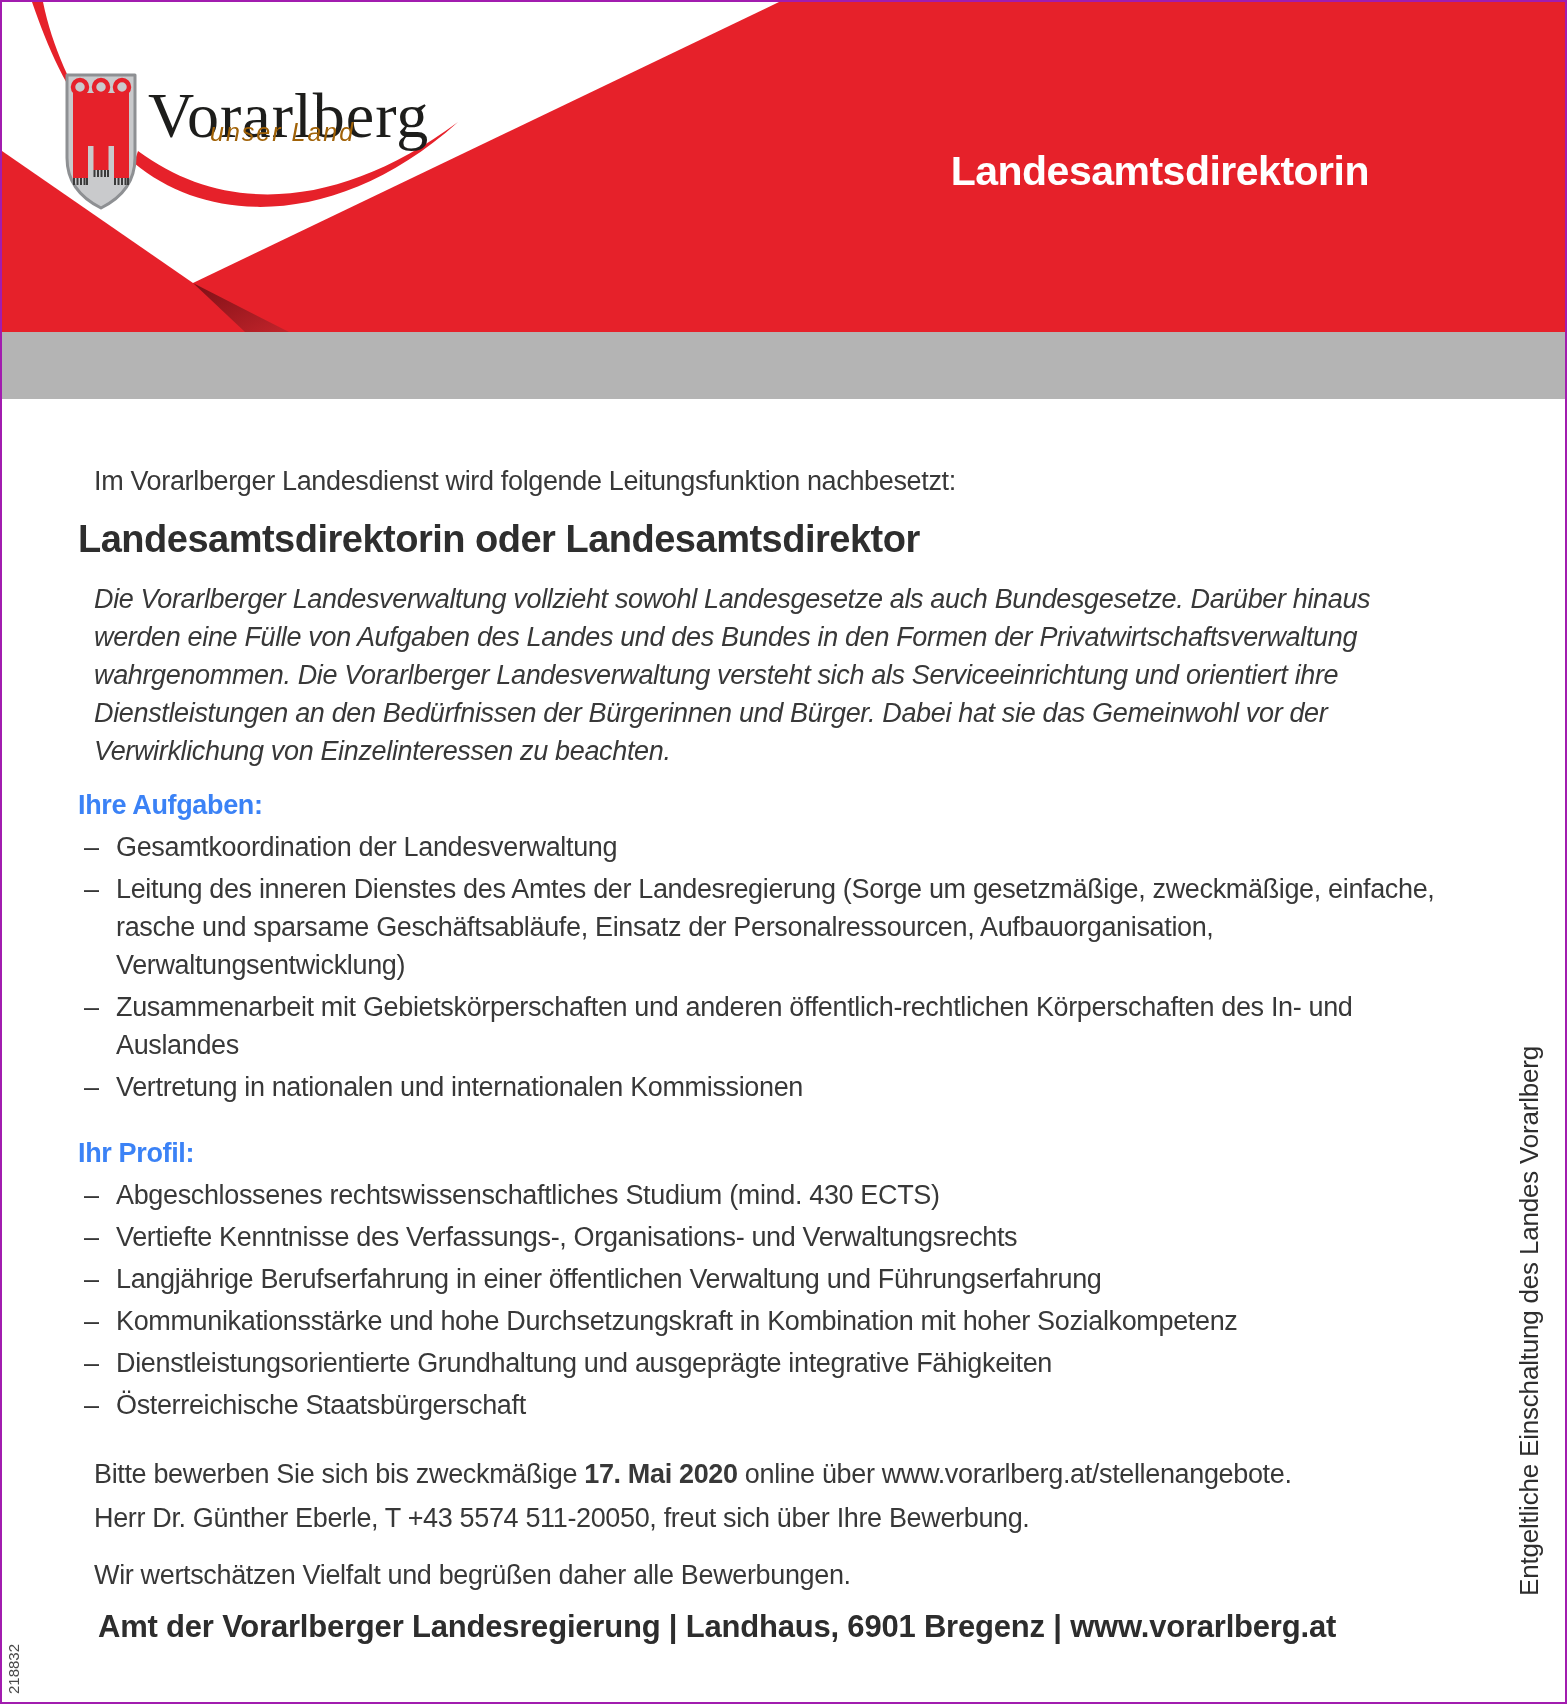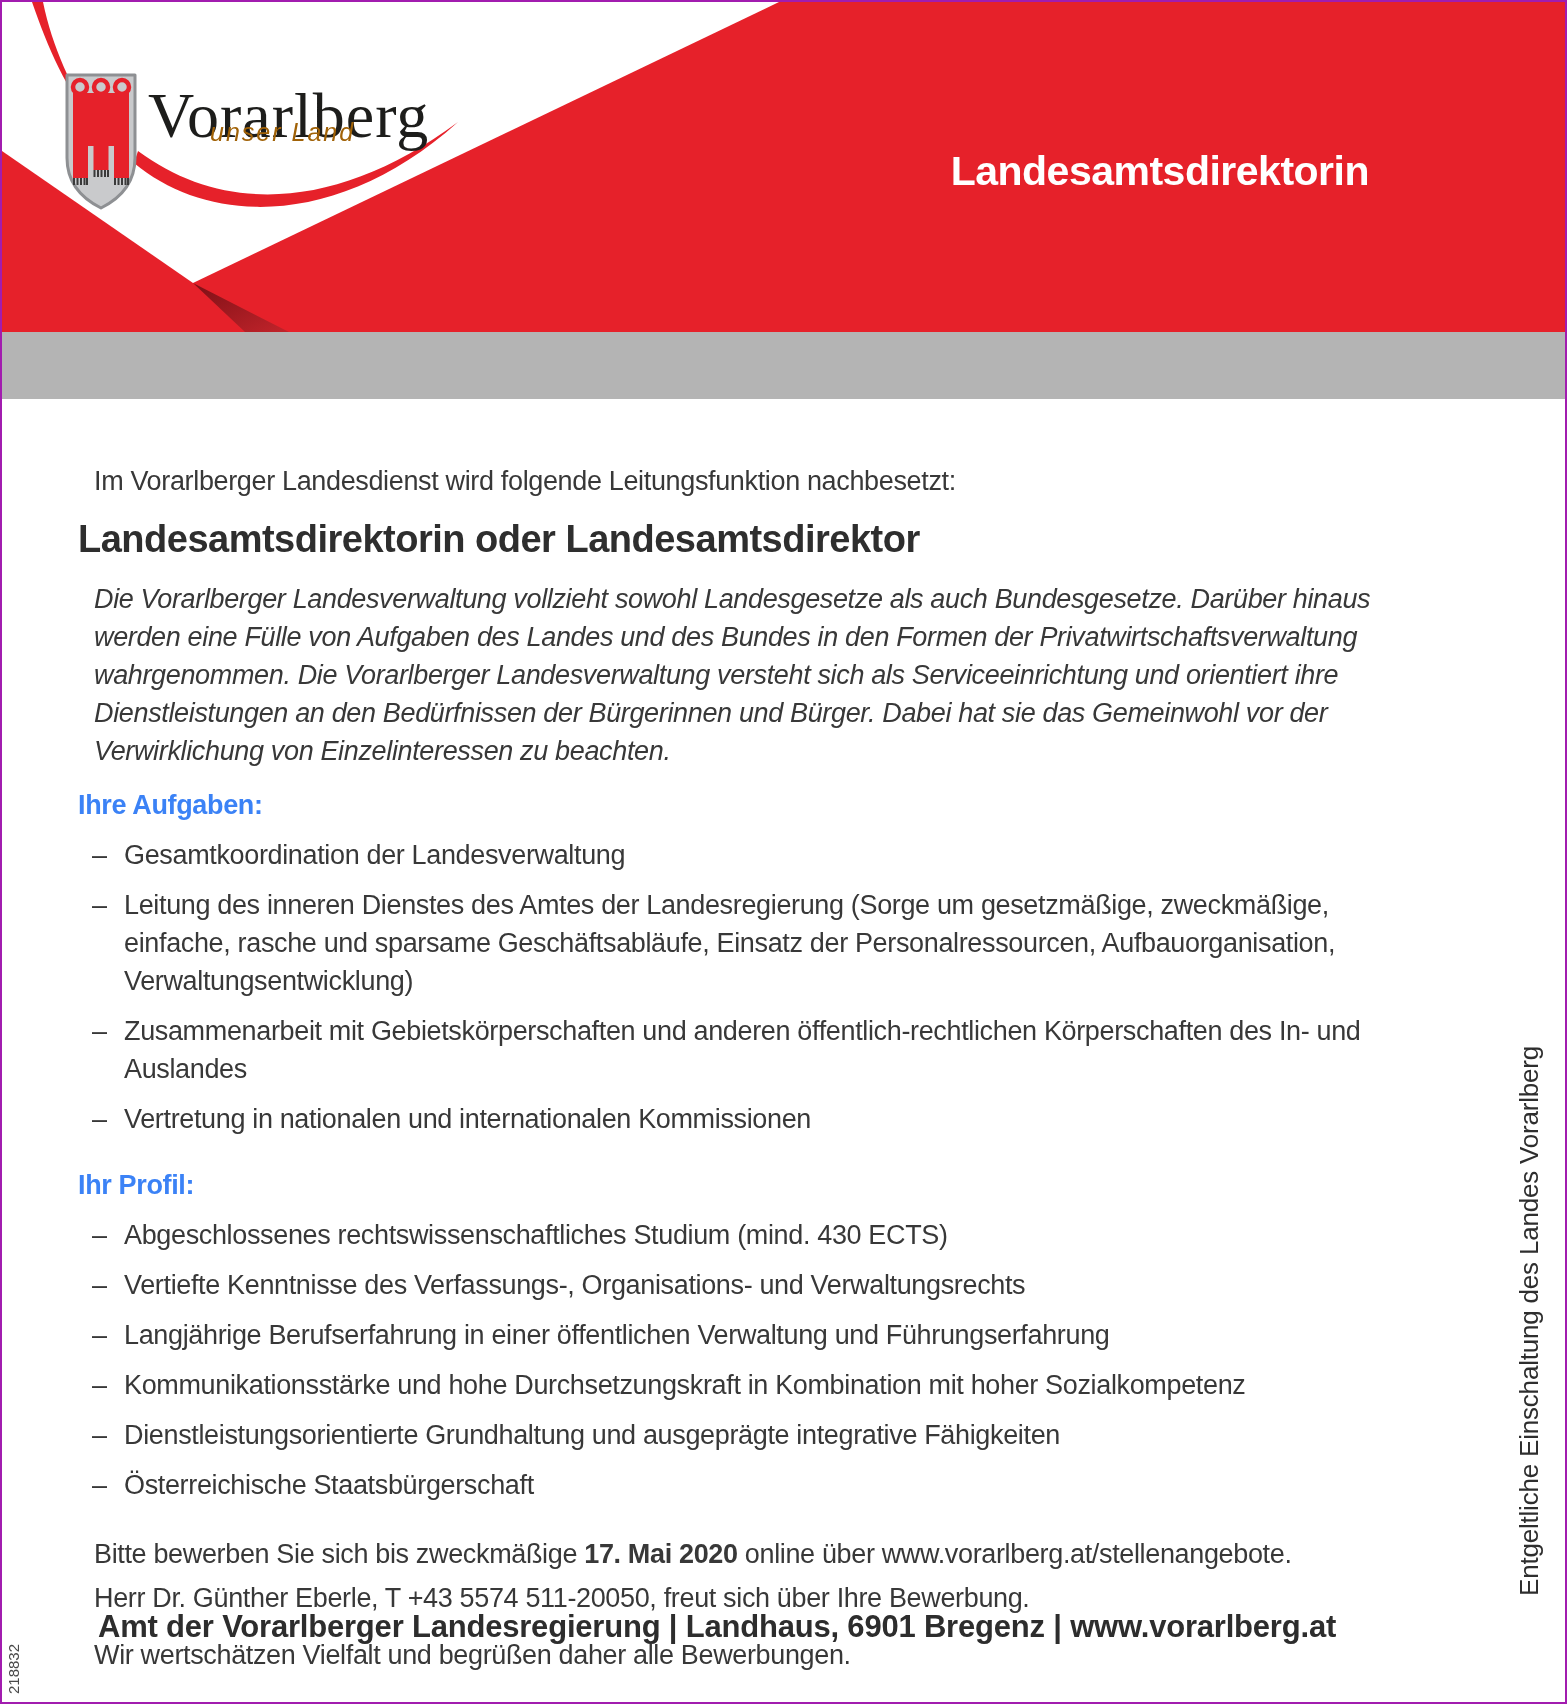--- a/index.html
+++ b/index.html
@@ -35,21 +35,21 @@
   .intro{margin:0 0 24px 0;}
   .job-title{
     font-size:38px;line-height:46px;font-weight:bold;color:#2e2e2e;
     margin:0 0 18px 0;letter-spacing:-0.5px;
   }
   .desc{margin:0 0 50px 0;font-style:italic;}
   .section-heading{
     font-size:27px;line-height:38px;font-weight:bold;color:#3b82f6;margin:0;
   }
   ul.dash-list{list-style:none;margin:0 0 28px 0;padding:0;}
-  ul.dash-list li{position:relative;padding-left:34px;margin:12px;}
+  ul.dash-list li{position:relative;padding-left:34px;margin:4px;}
   ul.dash-list li::before{content:"\2013";position:absolute;left:2px;top:0;}
   .apply{margin:10px 0 0 0;line-height:44px;}
   .bold{font-weight:bold;}
   .link{color:inherit;cursor:pointer;}
   .diversity{margin:22px 0 0 0;}
   
   .footer-line{
     position:absolute;left:96px;top:1607px;
     font-size:31px;font-weight:bold;color:#2d2d2d;letter-spacing:-0.2px;white-space:nowrap;
   }

